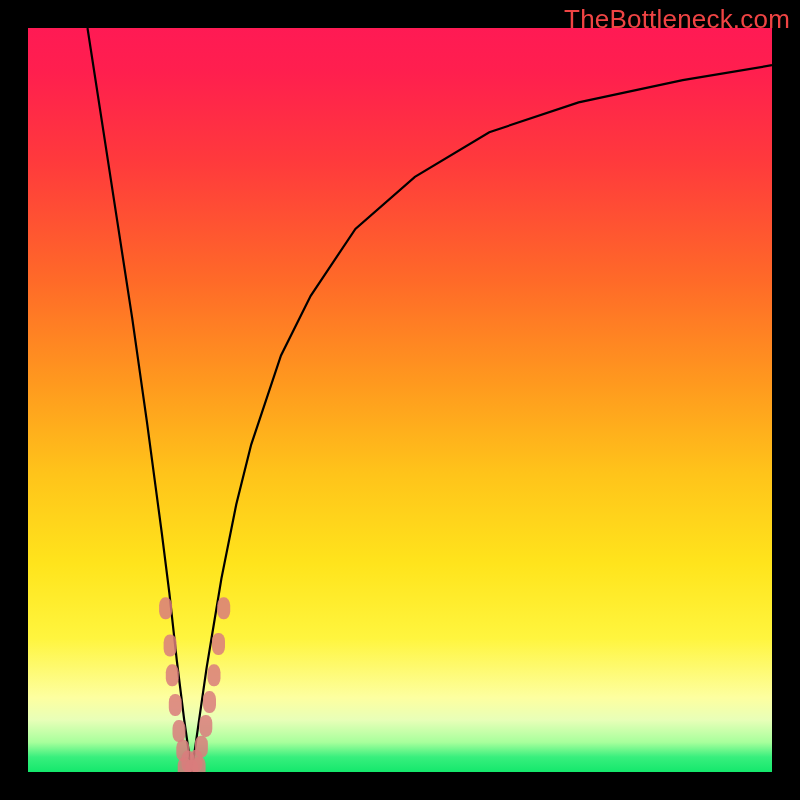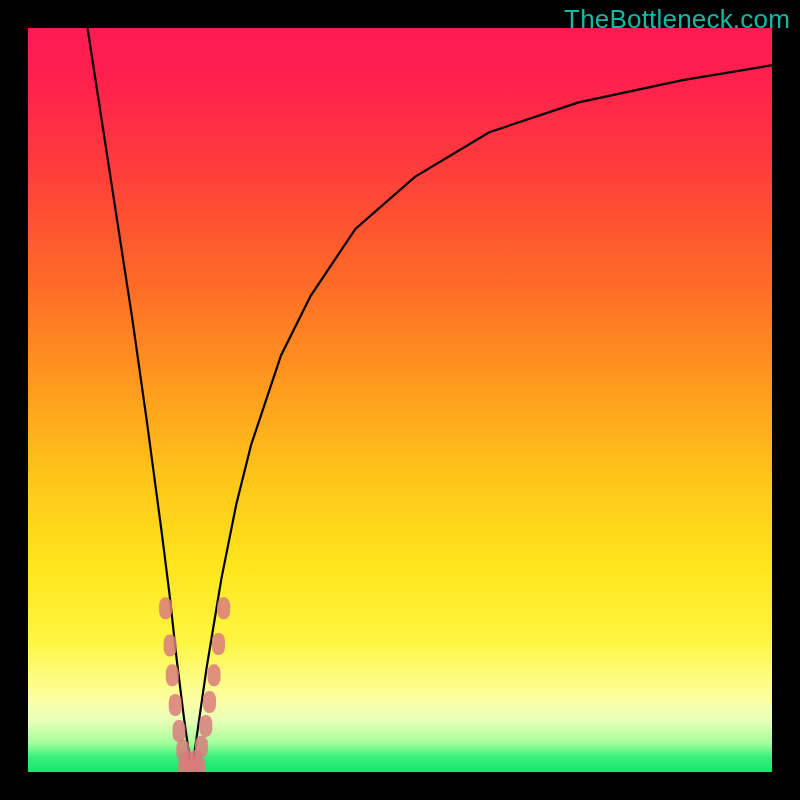--- a/index.html
+++ b/index.html
@@ -14,21 +14,21 @@
   .frame {
     position: relative;
     width: 800px;
     height: 800px;
     background: #000;
   }
   .watermark {
     position: absolute;
     top: 4px;
     right: 10px;
-    color: #14b8a6;
+    color: #ef4444;
     font-size: 26px;
     font-weight: 400;
     letter-spacing: 0.2px;
     user-select: none;
     z-index: 30;
   }
   .plot-area {
     position: absolute;
     left: 28px;
     top: 28px;

